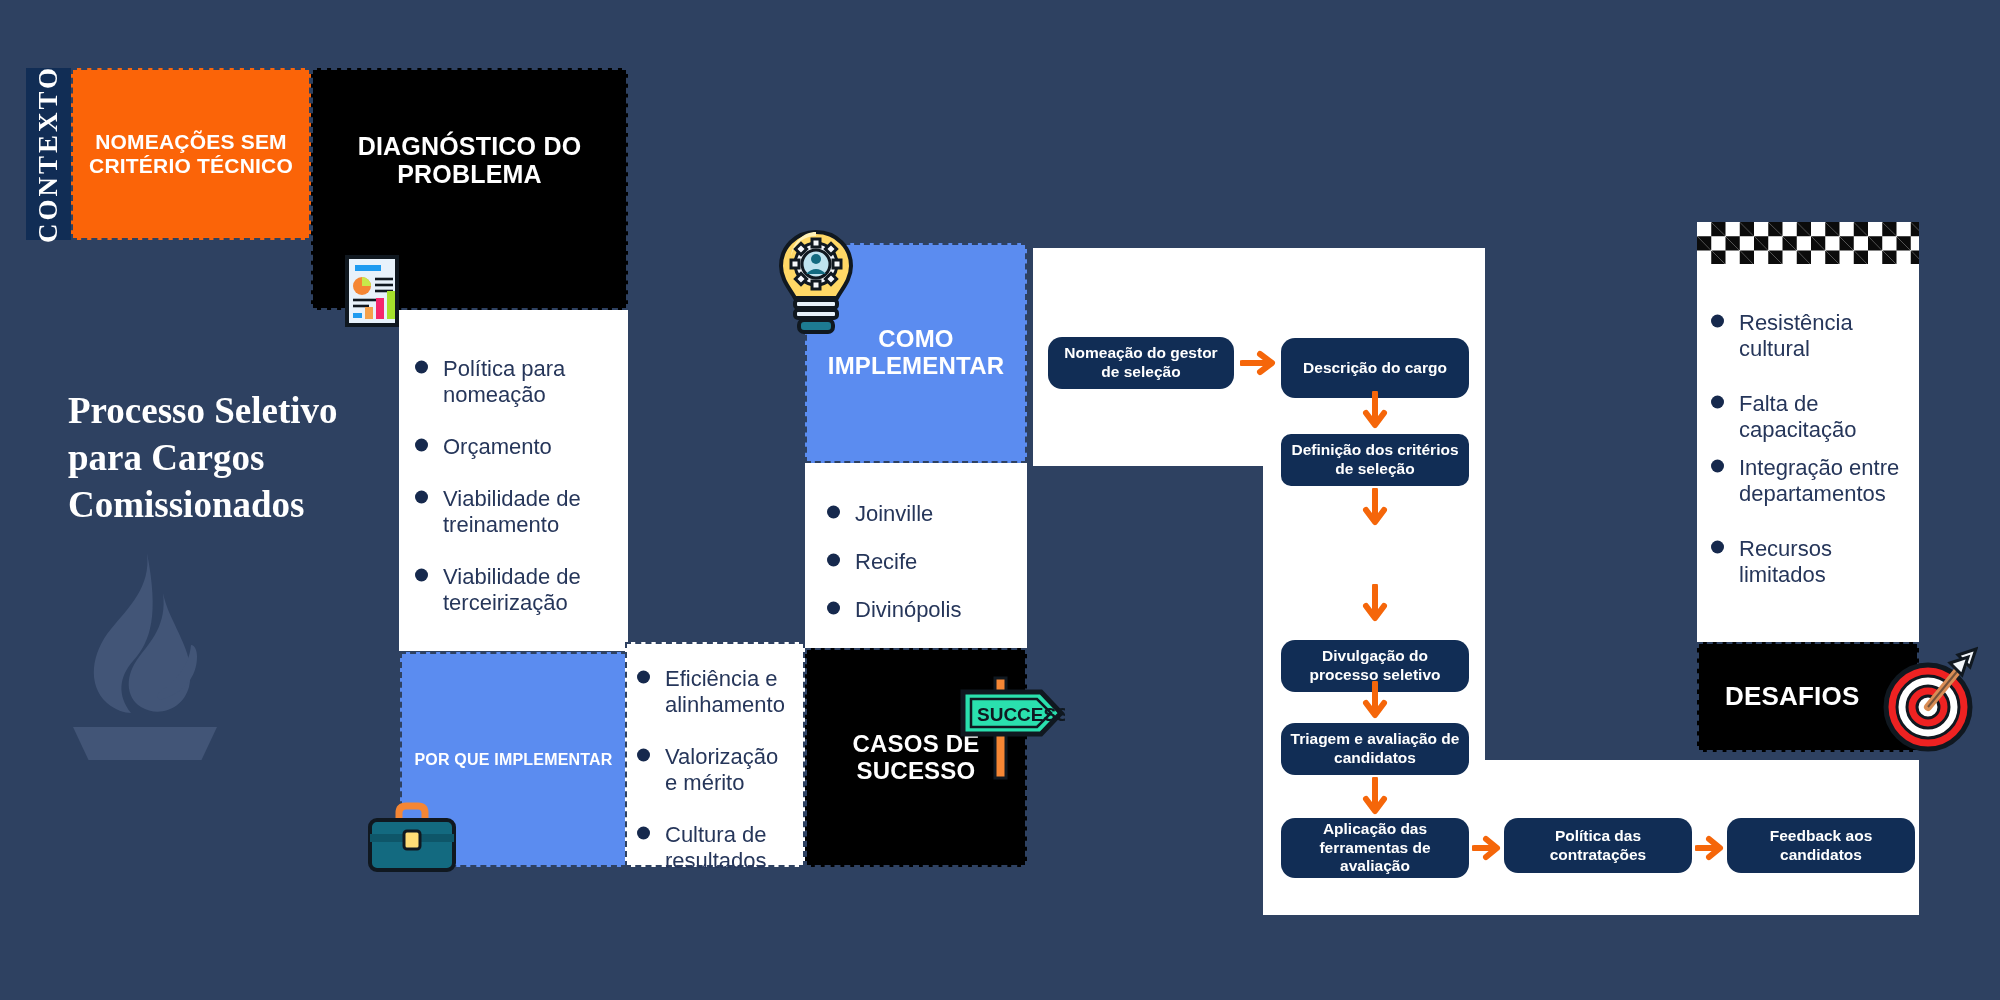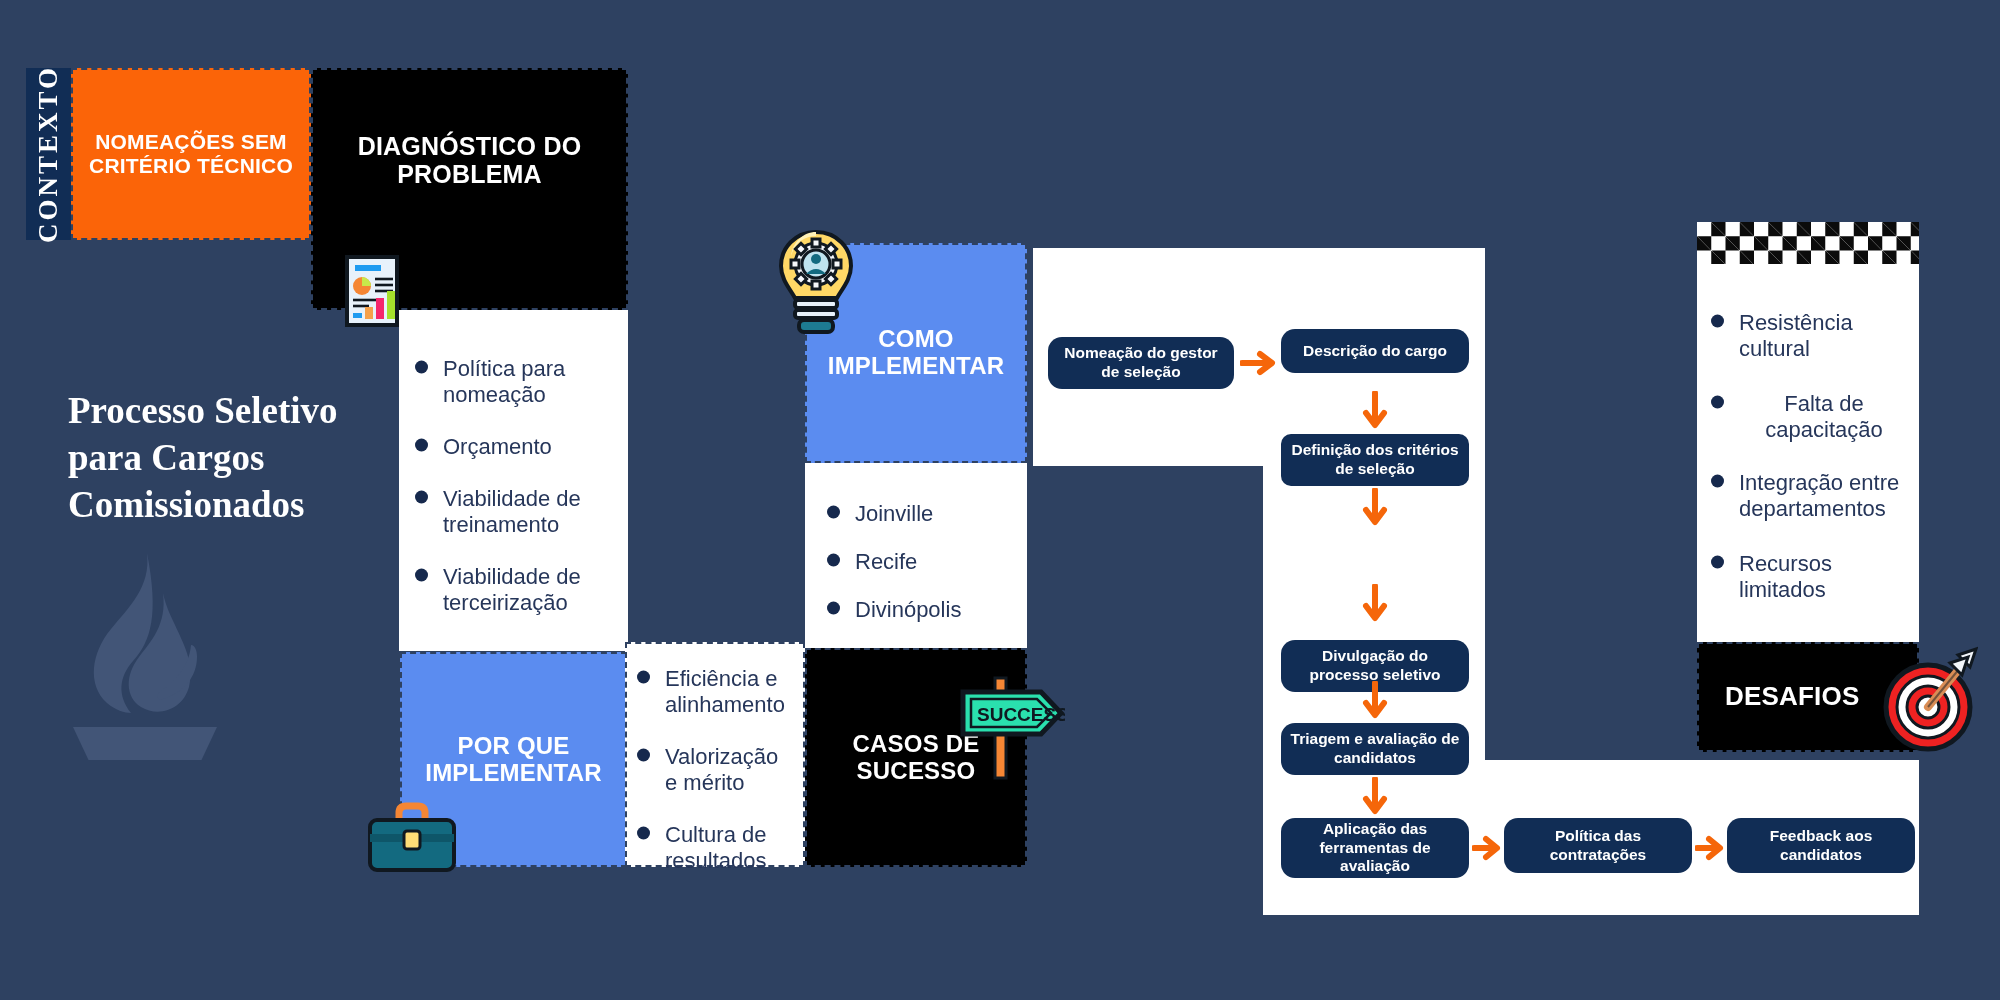--- a/index.html
+++ b/index.html
@@ -125,21 +125,21 @@
       <li>Orçamento</li>
       <li>Viabilidade de treinamento</li>
       <li>Viabilidade de terceirização</li>
     </ul>
   </div>
 
   <div class="abs headline" style="left:68px;top:388px;width:320px;">
     <span>Processo Seletivo para Cargos Comissionados</span>
   </div>
 
-  <div class="abs panel-blue2 dashed cap" style="left:400px;top:652px;width:227px;height:215px;font-size:24px;">
+  <div class="abs panel-blue2 dashed cap" style="left:400px;top:652px;width:227px;height:215px;font-size:16px;">
     <div>POR QUE IMPLEMENTAR</div>
   </div>
 
   <svg class="abs" style="left:366px;top:800px;width:92px;height:72px;" viewBox="0 0 92 72">
     <path d="M33 20 L33 13 Q33 6 40 6 L52 6 Q59 6 59 13 L59 20" fill="none" stroke="#f58634" stroke-width="7" stroke-linecap="round"></path>
     <rect x="4" y="20" width="84" height="50" rx="7" fill="#136a80" stroke="#101820" stroke-width="4"></rect>
     <rect x="4" y="34" width="84" height="8" fill="#0e5669"></rect>
     <rect x="38" y="31" width="16" height="18" rx="3" fill="#ffdd77" stroke="#101820" stroke-width="3"></rect>
   </svg>
 
@@ -202,21 +202,21 @@
   </svg>
 
   <div class="abs panel-white" style="left:1033px;top:248px;width:452px;height:218px;"></div>
   <div class="abs panel-white" style="left:1263px;top:248px;width:222px;height:550px;"></div>
   <div class="abs panel-white" style="left:1263px;top:760px;width:656px;height:155px;"></div>
 
   <div class="abs flowbox" style="left:1048px;top:337px;width:186px;height:52px;">
     <span>Nomeação do gestor de seleção</span>
     </div>
 
-  <div class="abs flowbox" style="left:1281px;top:329px;width:188px;height:44px;">
+  <div class="abs flowbox" style="left:1281px;top:338px;width:188px;height:60px;">
     <span>Descrição do cargo</span>
     </div>
 
   <div class="abs flowbox" style="left:1281px;top:434px;width:188px;height:52px;border-radius:10px;">
     <span>Definição dos critérios de seleção</span>
     </div>
 
 
   <div class="abs flowbox" style="left:1281px;top:640px;width:188px;height:52px;">
     <span>Divulgação do processo seletivo</span>
@@ -264,21 +264,21 @@
     </svg>
   <svg class="abs arrow-d" style="left:1360px;top:777px;width:30px;height:42px;" viewBox="0 0 30 42">
     <path d="M15 2 L15 26 M6 22 L15 34 L24 22" fill="none" stroke="#f5660a" stroke-width="6" stroke-linecap="round" stroke-linejoin="round"></path>
     </svg>
 
   <div class="abs panel-white" style="left:1697px;top:222px;width:222px;height:420px;"></div>
   <div class="abs checker" style="left:1697px;top:222px;width:222px;height:42px;"></div>
 
   <ul class="abs blist" style="left:1709px;top:310px;width:200px;font-size:21px;">
     <li style="margin-bottom:29px;">Resistência cultural</li>
-    <li style="margin-bottom:27px;text-align:center;">Falta de capacitação</li>
+    <li style="margin-bottom:12px;">Falta de capacitação</li>
     <li style="margin-bottom:29px;">Integração entre departamentos</li>
     <li>Recursos limitados</li>
   </ul>
 
   <div class="abs panel-blue dashed cap" style="left:1697px;top:642px;width:222px;height:110px;font-size:26px;justify-content:flex-start;padding-left:26px;">
     <div>DESAFIOS</div>
   </div>
 
   <svg class="abs" style="left:1872px;top:645px;width:106px;height:108px;" viewBox="0 0 106 108">
     <circle cx="56" cy="62" r="42" fill="#ee2222" stroke="#101820" stroke-width="5"></circle>

